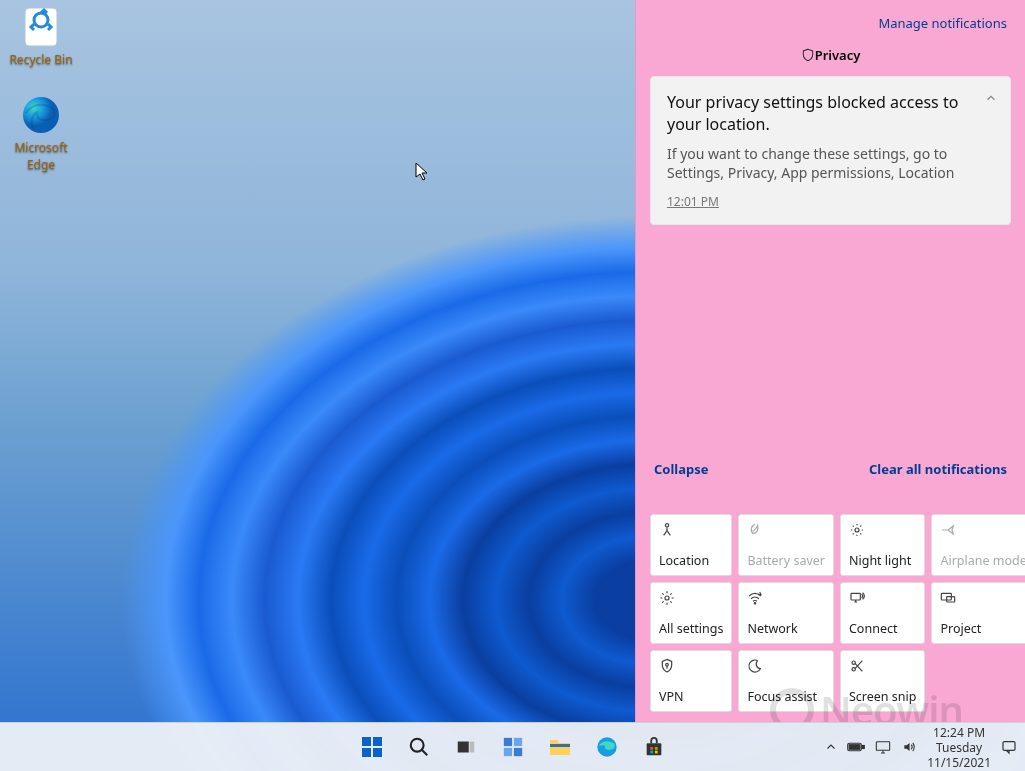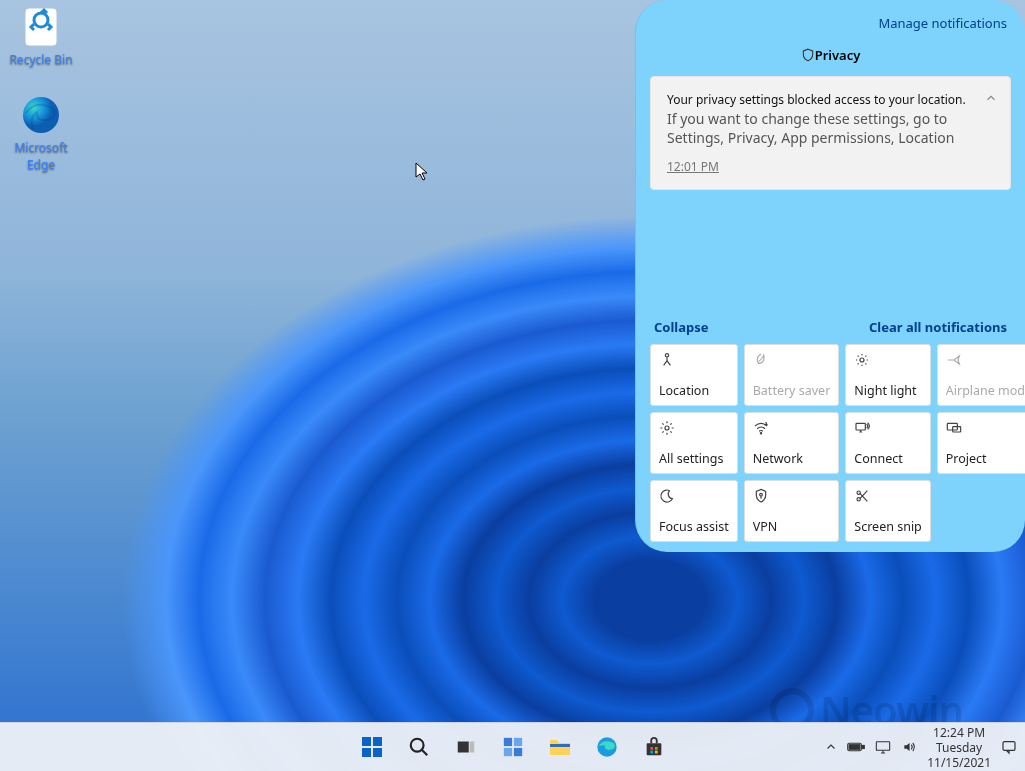--- a/index.html
+++ b/index.html
@@ -14,64 +14,64 @@
         #0a3ea0 0%, #0a3ea0 5%, #0e5ad0 8%, #0a3ea0 11%, #0e5ad0 14%,
         #0a3ea0 17%, #1a6ae8 20%, #0a4eba 23%, #1a6ae8 26%, #0a4eba 29%,
         #2a7af5 32%, #1a5ad0 35%, #3a8afa 38%, #1a6ae8 41%, #4a96fb 44%,
         transparent 48%),
       linear-gradient(to bottom, #a8c4e0 0%, #8fb5da 35%, #6ba0d0 55%, #2a6fd0 100%);
   }
 
   
   .desktop-icon {
     position: absolute; width: 72px; text-align: center;
-    color: #3b82f6; font-size: 12px; cursor: pointer;
+    color: #a16207; font-size: 12px; cursor: pointer;
     text-shadow: 0 1px 2px rgba(0,0,0,.6);
   }
   .desktop-icon .icon-square {
     width: 42px; height: 42px; margin: 0 auto 3px;
     display:flex; align-items:center; justify-content:center;
   }
 
   
   .panel {
-    position: absolute; top: 0; right: 0; width: 390px; height: 552px;
-    background: #7dd3fc;
+    position: absolute; top: 0; right: 0; width: 390px; height: 722px;
+    background: #f9a8d4;
     display: flex; flex-direction: column;
     border-left: 1px solid rgba(0,0,0,.08);
-    border-radius: 32px;
   }
   .panel .manage {
     text-align: right; padding: 14px 18px 8px; color: #003f8f; font-size: 13px;
   }
   .panel .manage span { cursor: pointer; }
   .panel .section-head {
     text-align: center; padding: 6px 16px 12px; font-size: 13px; font-weight: 600;
     display:flex; align-items:center; justify-content:center; 
   }
   .notif-card {
     margin: 0 14px; background: #f2f2f2; border: 1px solid #e6e6e6; border-radius: 4px;
     padding: 14px 16px; position: relative;
   }
-  .notif-card .title { font-size: 12px; color:#111; padding-right:28px; }
-  .notif-card .body  { font-size: 14px; color:#555; margin-top: 2px; line-height:1.35; padding-right:28px;}
+  .notif-card .title { font-size: 16px; color:#111; padding-right:28px; }
+  .notif-card .body  { font-size: 14px; color:#555; margin-top: 10px; line-height:1.35; padding-right:28px;}
   .notif-card .time  { font-size: 12px; color:#777; margin-top: 10px; text-decoration: underline; }
   .notif-card .chev  { position:absolute; top:14px; right:12px; cursor:pointer; color:#777; }
 
   .panel .spacer { flex: 1; }
 
   .actions-header {
     display:flex; justify-content:space-between; align-items:center;
     padding: 0 18px 8px; font-size:13px; color:#003f8f;
   }
   .actions-header span { cursor:pointer;font-weight:bold; }
 
   .grid {
     display:grid; grid-template-columns: repeat(4, 1fr); gap:6px;
     padding: 0 14px 10px;
+    margin-top: 28px;
   }
   .tile {
     height: 62px; background:#fff; border:1px solid #ddd; border-radius:3px;
     display:flex; flex-direction:column; justify-content:space-between;
     padding: 6px 8px 6px; cursor:pointer;
   }
   .tile .ic { height:18px; display:flex; align-items:center; color:#444; }
   .tile .lbl { font-size:12.5px; color:#222; white-space:nowrap; overflow:hidden; text-overflow:ellipsis; }
   .tile.disabled { color:#aaa; }
   .tile.disabled .lbl, .tile.disabled .ic { color:#aaa; }
@@ -247,34 +247,34 @@
           <svg width="16" height="16" viewBox="0 0 24 24" fill="none" stroke="currentColor" stroke-width="1.8">
             <rect x="2" y="5" width="15" height="10" rx="1"></rect>
             <rect x="10" y="10" width="12" height="8" rx="1"></rect>
           </svg>
         </span>
       <span class="lbl">Project</span>
     </div>
     <div class="tile">
       <span class="ic">
           <svg width="16" height="16" viewBox="0 0 24 24" fill="none" stroke="currentColor" stroke-width="1.8">
-            <path d="M16 4 A9 9 0 1 0 20 16 A7 7 0 0 1 16 4"></path>
-          </svg>
-        </span>
-      <span class="lbl">Focus assist</span>
-    </div>
-    <div class="tile">
-      <span class="ic">
-          <svg width="16" height="16" viewBox="0 0 24 24" fill="none" stroke="currentColor" stroke-width="1.8">
             <path d="M12 2 L19 5 V11 C19 16 15 20 12 21 C9 20 5 16 5 11 V5 Z"></path>
             <circle cx="12" cy="10" r="2"></circle>
             <path d="M12 12v4"></path>
           </svg>
         </span>
       <span class="lbl">VPN</span>
+    </div>
+    <div class="tile">
+      <span class="ic">
+          <svg width="16" height="16" viewBox="0 0 24 24" fill="none" stroke="currentColor" stroke-width="1.8">
+            <path d="M16 4 A9 9 0 1 0 20 16 A7 7 0 0 1 16 4"></path>
+          </svg>
+        </span>
+      <span class="lbl">Focus assist</span>
     </div>
     <div class="tile">
       <span class="ic">
           <svg width="16" height="16" viewBox="0 0 24 24" fill="none" stroke="currentColor" stroke-width="1.8">
             <circle cx="7" cy="7" r="2.5"></circle>
             <circle cx="7" cy="17" r="2.5"></circle>
             <path d="M9 8 L20 20 M9 16 L20 4"></path>
           </svg>
         </span>
       <span class="lbl">Screen snip</span>

